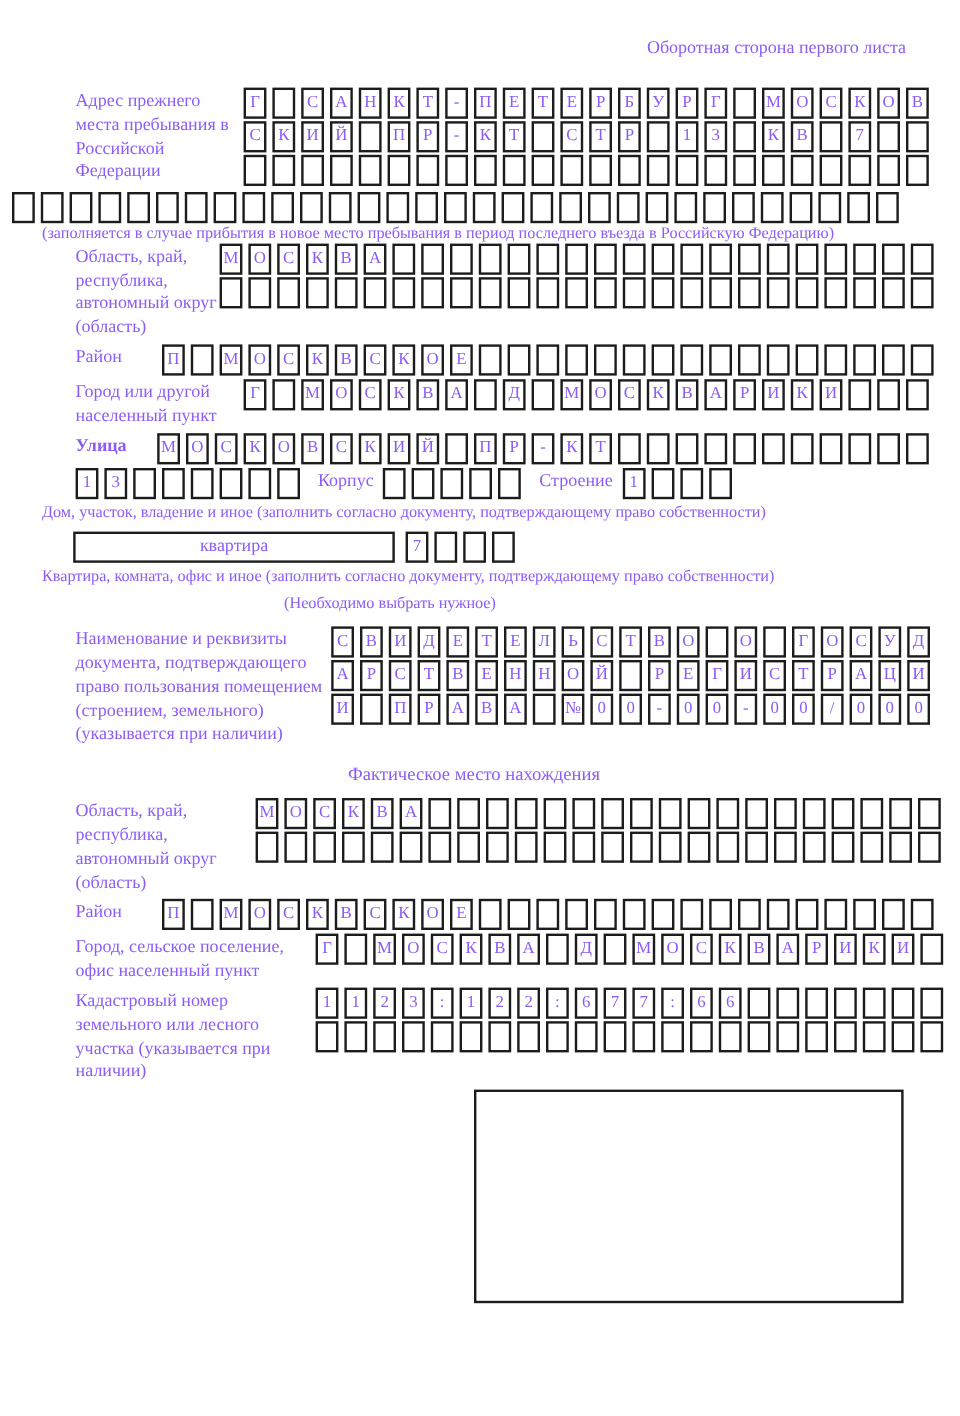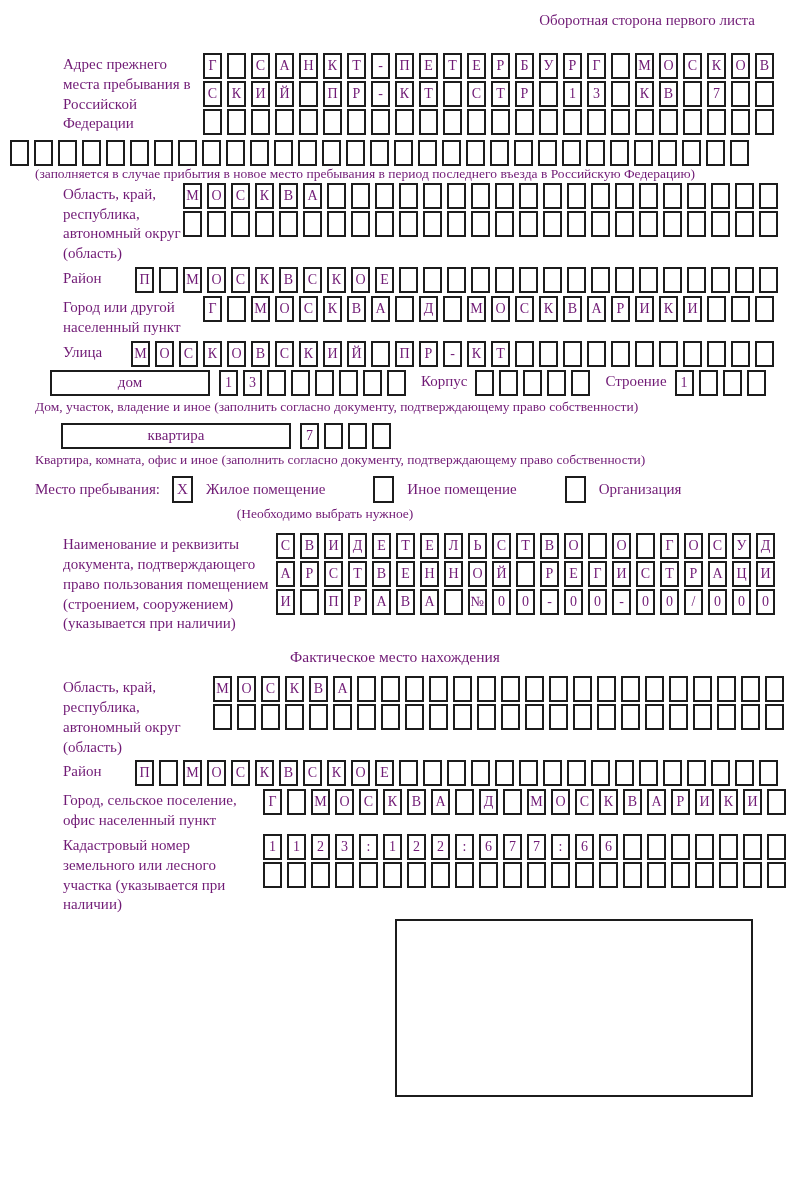--- a/index.html
+++ b/index.html
@@ -1,57 +1,57 @@
 <!DOCTYPE html>
 <html><head>
 <meta charset="utf-8">
 <style>
   html,body{margin:0;padding:0;background:#fff;}
   .page{
     position:relative;
     width:800px;height:1180px;
-    background:#fff;color:#701a75;
+    background:#fff;color:#8b5cf6;
     font-family:"Liberation Serif", serif;
     box-sizing:border-box;
-    padding:12px 45px 0 35px;
+    padding:32px 45px 0 35px;
     overflow:hidden;
   }
   .top-note{ text-align:right; font-size:15px; margin-bottom:24px; }
 
   
   .cells{ display:flex; flex-wrap:nowrap; }
   .cell{
     flex:0 0 auto; box-sizing:border-box;
     width:19px; height:26px; margin-right:5px;
     border:2px solid #1c1c1c;
     display:inline-flex; align-items:center; justify-content:center;
     font-size:14px; line-height:1;
   }
   .cells-stack .cells{ margin-bottom:2px; }
 
   .frow{ display:flex; align-items:flex-start; margin-bottom:3px;margin-left:28px; }
   .flabel{ flex:0 0 auto; font-size:15px; line-height:1.32; padding-top:2px; }
 
   .w-prev{ width:140px; } .w-region2{ width:120px; } .w-district{ width:72px; }
-  .w-city2{ width:140px; } .w-street{ width:68px; } .w-doc{ width:213px; }
+  .w-city2{ width:140px; } .w-street{ width:68px;font-weight:bold; } .w-doc{ width:213px; }
   .w-region3{ width:150px; } .w-city3{ width:200px; } .w-cad{ width:200px; }
 
   .full-row{ margin-left:-25px; margin-top:1px; }
 
   .small-note{ font-size:13.5px; line-height:1.25; }
   .center{ text-align:left; }
   .sec-title{ font-size:16px; font-weight:bold; text-align:center; margin:10px 0 8px 0; }
 
   .named-box{
     box-sizing:border-box; border:2px solid #1c1c1c; height:26px;
     display:flex; align-items:center; justify-content:center;
     font-size:15px; margin-right:9px; flex:0 0 auto;
   }
   .house-box{ width:160px; margin-left:-13px; }
-  .apt-box{ width:230px; margin-left:-2px; }
+  .apt-box{ width:268px; margin-left:-2px; }
   .inline-label{ font-size:15px; padding:3px 8px 0 10px; flex:0 0 auto; }
 
   .note-indent{ margin:1px 0 7px 0; }
 
   .stay-row{ display:flex; align-items:center; margin-top:8px; }
   .stay-label{ font-size:15px; margin-right:12px; }
   .checkbox{
     box-sizing:border-box; width:21px; height:27px; border:2px solid #1c1c1c;
     display:inline-flex; align-items:center; justify-content:center;
     font-size:15px; margin-right:13px; flex:0 0 auto;
@@ -344,21 +344,20 @@
         <span class="cell"></span>
         <span class="cell"></span>
         <span class="cell"></span>
         <span class="cell"></span>
         <span class="cell"></span>
         <span class="cell"></span>
       </div>
   </div>
 
   <div class="frow">
-    <div class="named-box house-box">дом</div>
     <div class="cells">
         <span class="cell">1</span>
         <span class="cell">3</span>
         <span class="cell"></span>
         <span class="cell"></span>
         <span class="cell"></span>
         <span class="cell"></span>
         <span class="cell"></span>
         <span class="cell"></span>
       </div>
@@ -384,39 +383,24 @@
     <div class="named-box apt-box">квартира</div>
     <div class="cells">
         <span class="cell">7</span>
         <span class="cell"></span>
         <span class="cell"></span>
         <span class="cell"></span>
       </div>
   </div>
   <div class="small-note note-indent">Квартира, комната, офис и иное (заполнить согласно документу, подтверждающему право собственности)</div>
 
-  <div class="stay-row">
-    <div class="stay-label">Место пребывания:</div>
-    <div class="stay-option">
-      <div class="checkbox">X</div>
-      <div class="opt-label">Жилое помещение</div>
-    </div>
-    <div class="stay-option">
-      <div class="checkbox"></div>
-      <div class="opt-label">Иное помещение</div>
-    </div>
-    <div class="stay-option">
-      <div class="checkbox"></div>
-      <div class="opt-label">Организация</div>
-    </div>
-  </div>
   <div class="small-note stay-note">(Необходимо выбрать нужное)</div>
 
   <div class="frow">
-    <div class="flabel w-doc">Наименование и реквизиты документа, подтверждающего право пользования помещением (строением, сооружением) (указывается при наличии)</div>
+    <div class="flabel w-doc">Наименование и реквизиты документа, подтверждающего право пользования помещением (строением, земельного) (указывается при наличии)</div>
     <div class="cells-stack">
       <div class="cells">
           <span class="cell">С</span>
           <span class="cell">В</span>
           <span class="cell">И</span>
           <span class="cell">Д</span>
           <span class="cell">Е</span>
           <span class="cell">Т</span>
           <span class="cell">Е</span>
           <span class="cell">Л</span>

